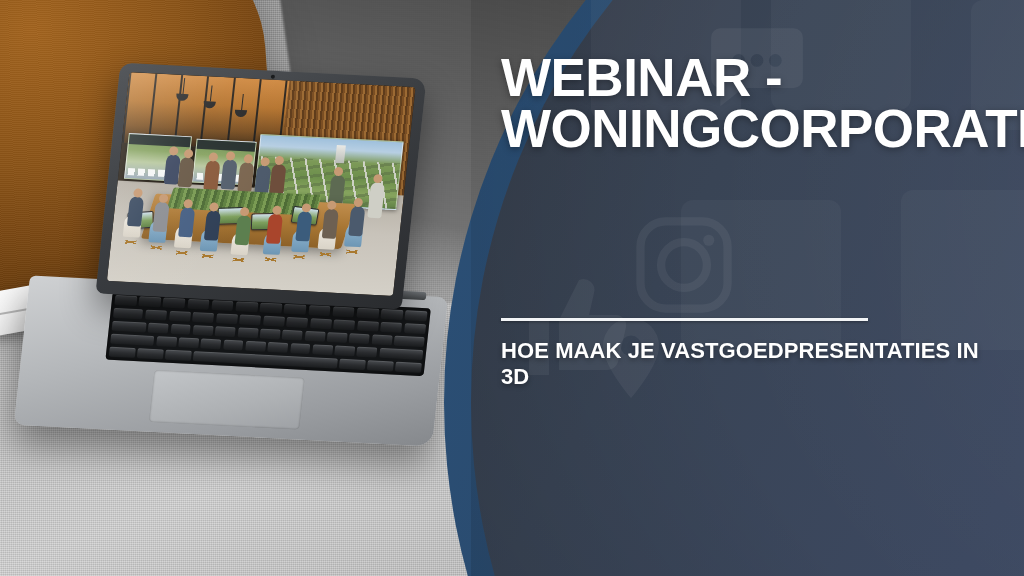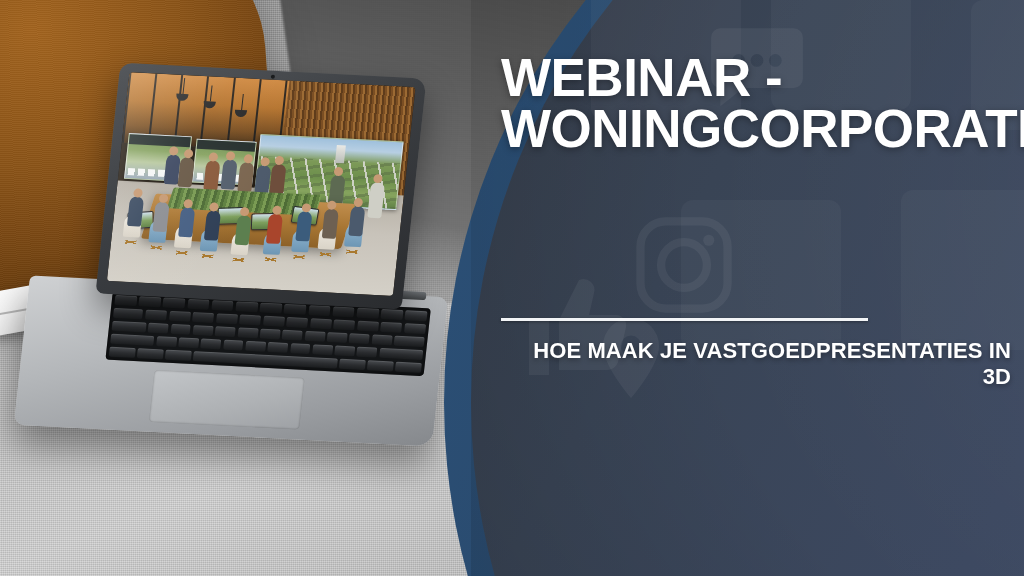--- a/index.html
+++ b/index.html
@@ -287,21 +287,20 @@
   .divider {
     position:absolute; left:501px; top:318px; width:367px; height:3px;
     background:#f2f4f6;
     box-shadow:0 1px 3px rgba(0,0,0,.35);
   }
   .subtitle {
     position:absolute; left:501px; top:338px; width:510px;
     font-size:22px; font-weight:700; color:#ffffff;
     letter-spacing:.1px; text-transform:uppercase;
     text-shadow:0 2px 5px rgba(0,0,0,.35);
-    text-align:right;
   }
 </style>
 </head>
 <body>
 
 <div id="stage">
 
   <div class="photo">
     <div class="fabric-weave"></div>
     <div class="wall-dark"></div>

